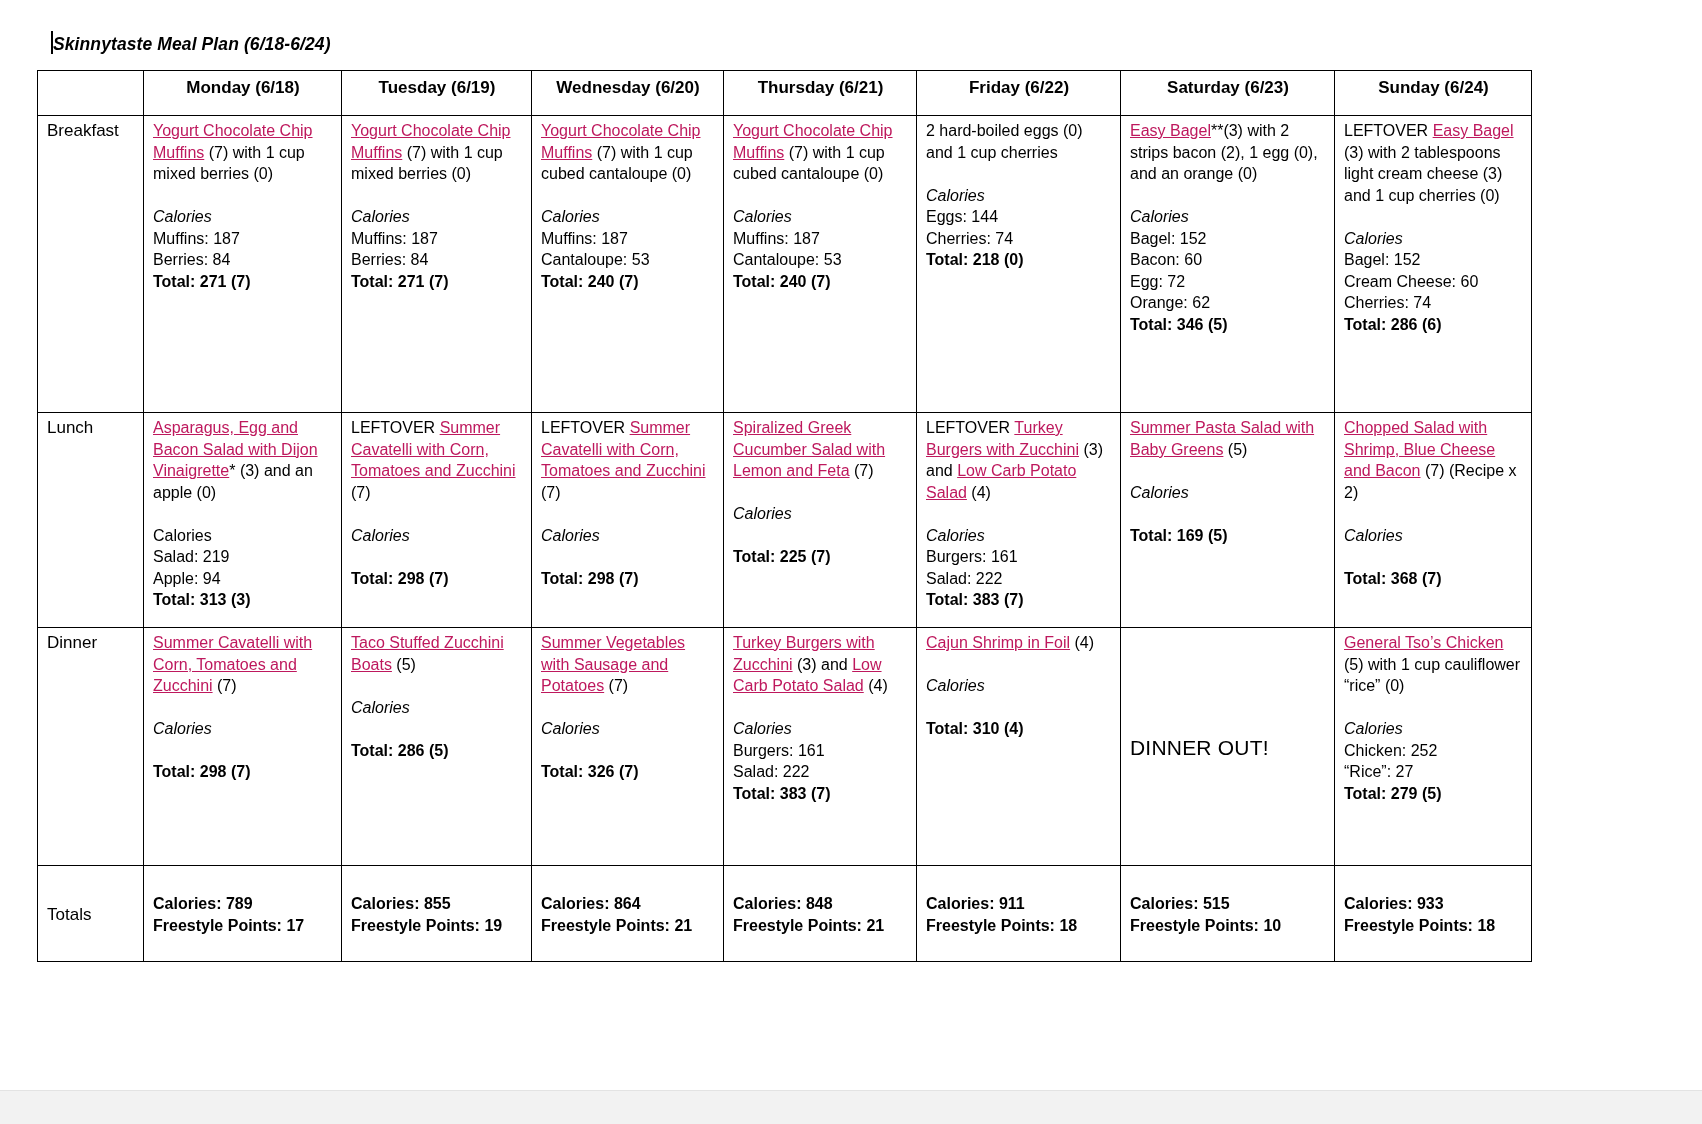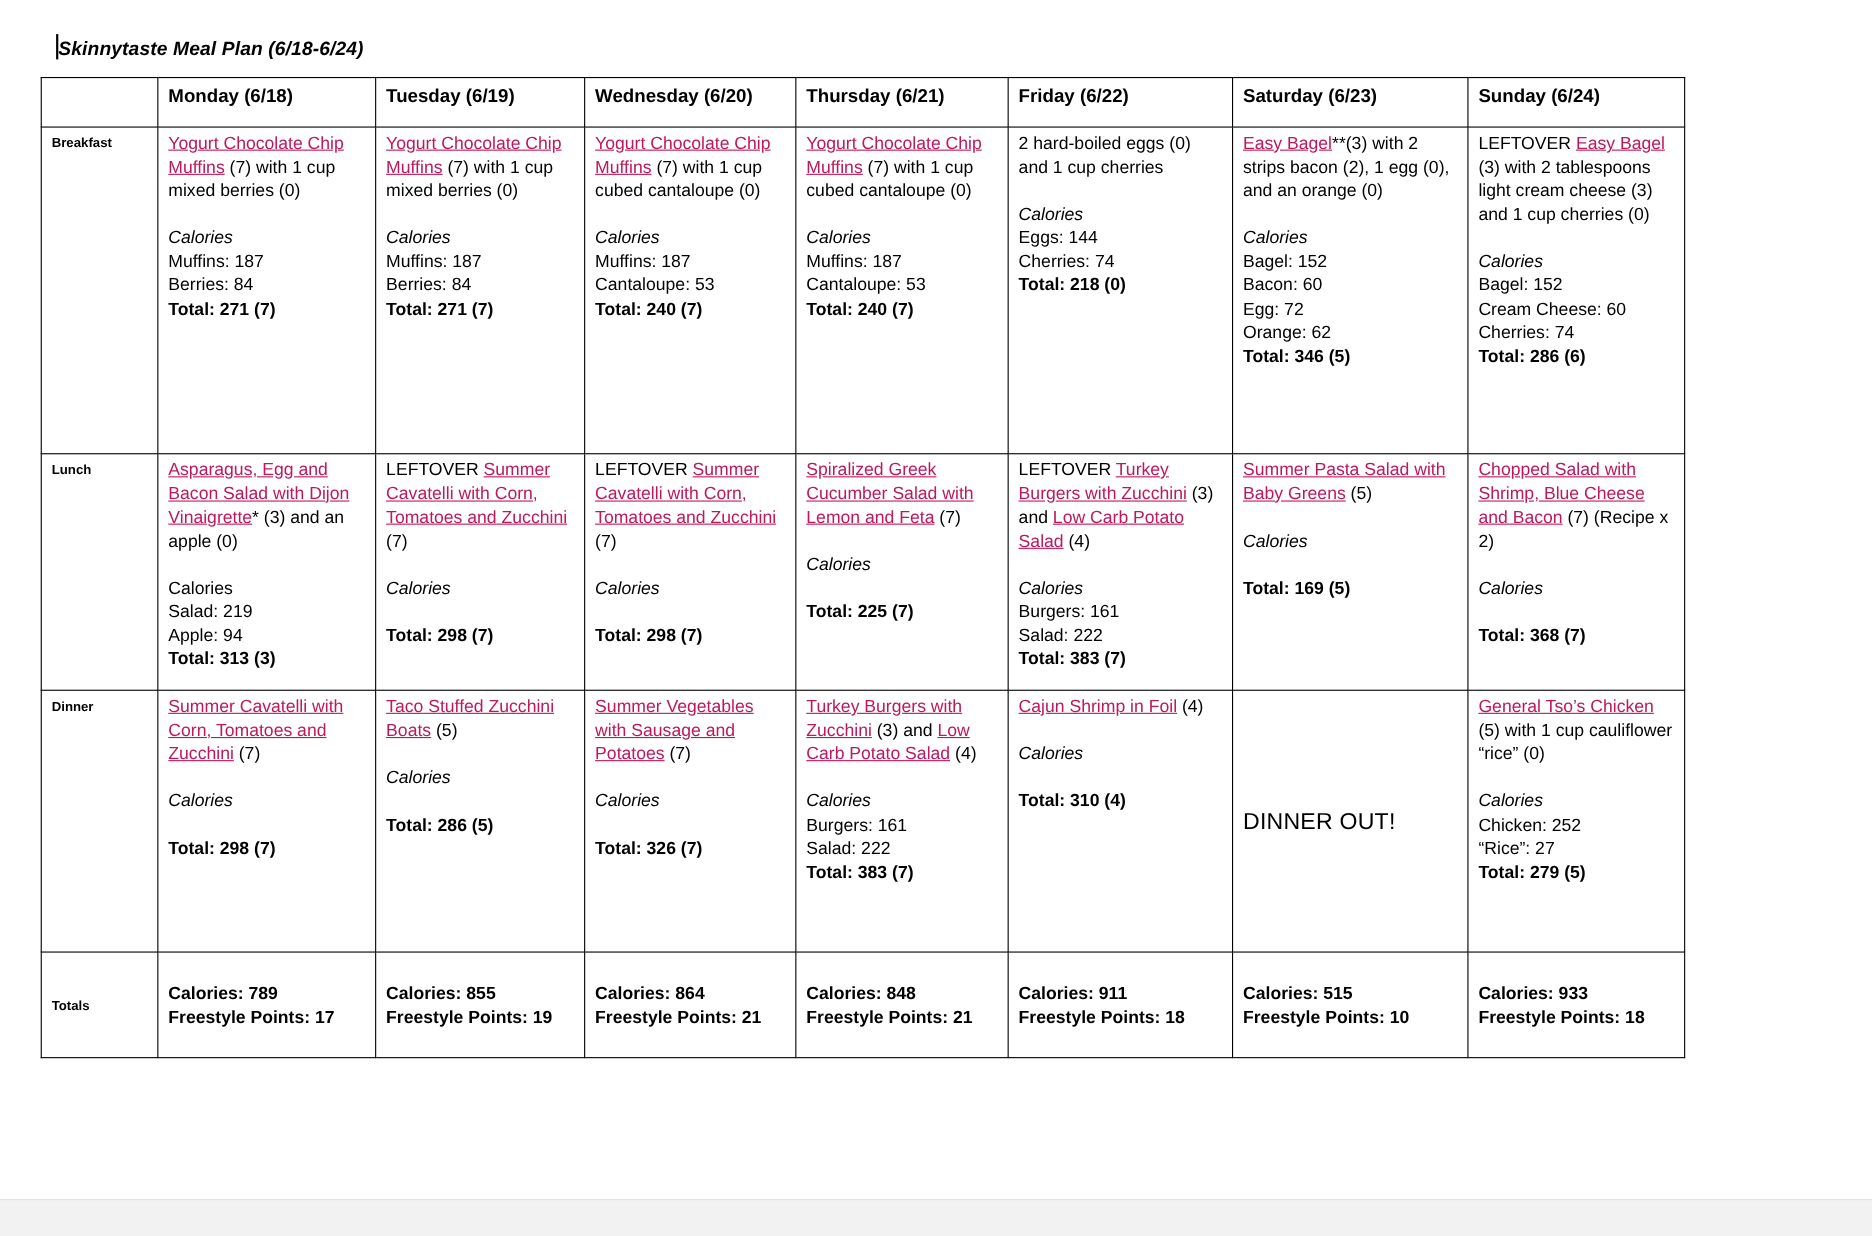--- a/index.html
+++ b/index.html
@@ -17,31 +17,31 @@
     border-collapse:collapse;table-layout:fixed;
   }
   .meal td,.meal th{
     border:1.5px solid #000;
     vertical-align:top;text-align:left;
     padding:4px 8px 2px 9px;
     font-size:16px;line-height:21.5px;
     overflow:hidden;word-wrap:break-word;
   }
   .meal th{
-    font-size:17px;font-weight:bold;
+    font-size:17px;font-weight:bold;text-align:center;
     padding-top:6px;vertical-align:top;
   }
   tr.r-header{height:45px;}
   tr.r-breakfast{height:297px;}
   tr.r-lunch{height:215px;}
   tr.r-dinner{height:238px;}
   tr.r-totals{height:96px;}
   tr.r-notes{height:112px;}
   tr.r-totals td{vertical-align:middle;}
-  td.rowlabel{font-weight:bold;font-size:12px;}
+  td.rowlabel{font-weight:normal;font-size:17px;}
   .meal p{margin:0;}
   .sp{height:21.5px;}
   .bold{font-weight:bold;}
   .meal a{color:#be185d;cursor:pointer;}
   td.mid{vertical-align:middle;}
   .big{font-size:21px;letter-spacing:.2px;}
   .page-strip{
     position:absolute;left:0;bottom:0;width:100%;height:33px;
     background:#f2f2f2;border-top:1px solid #e3e3e3;
   }

